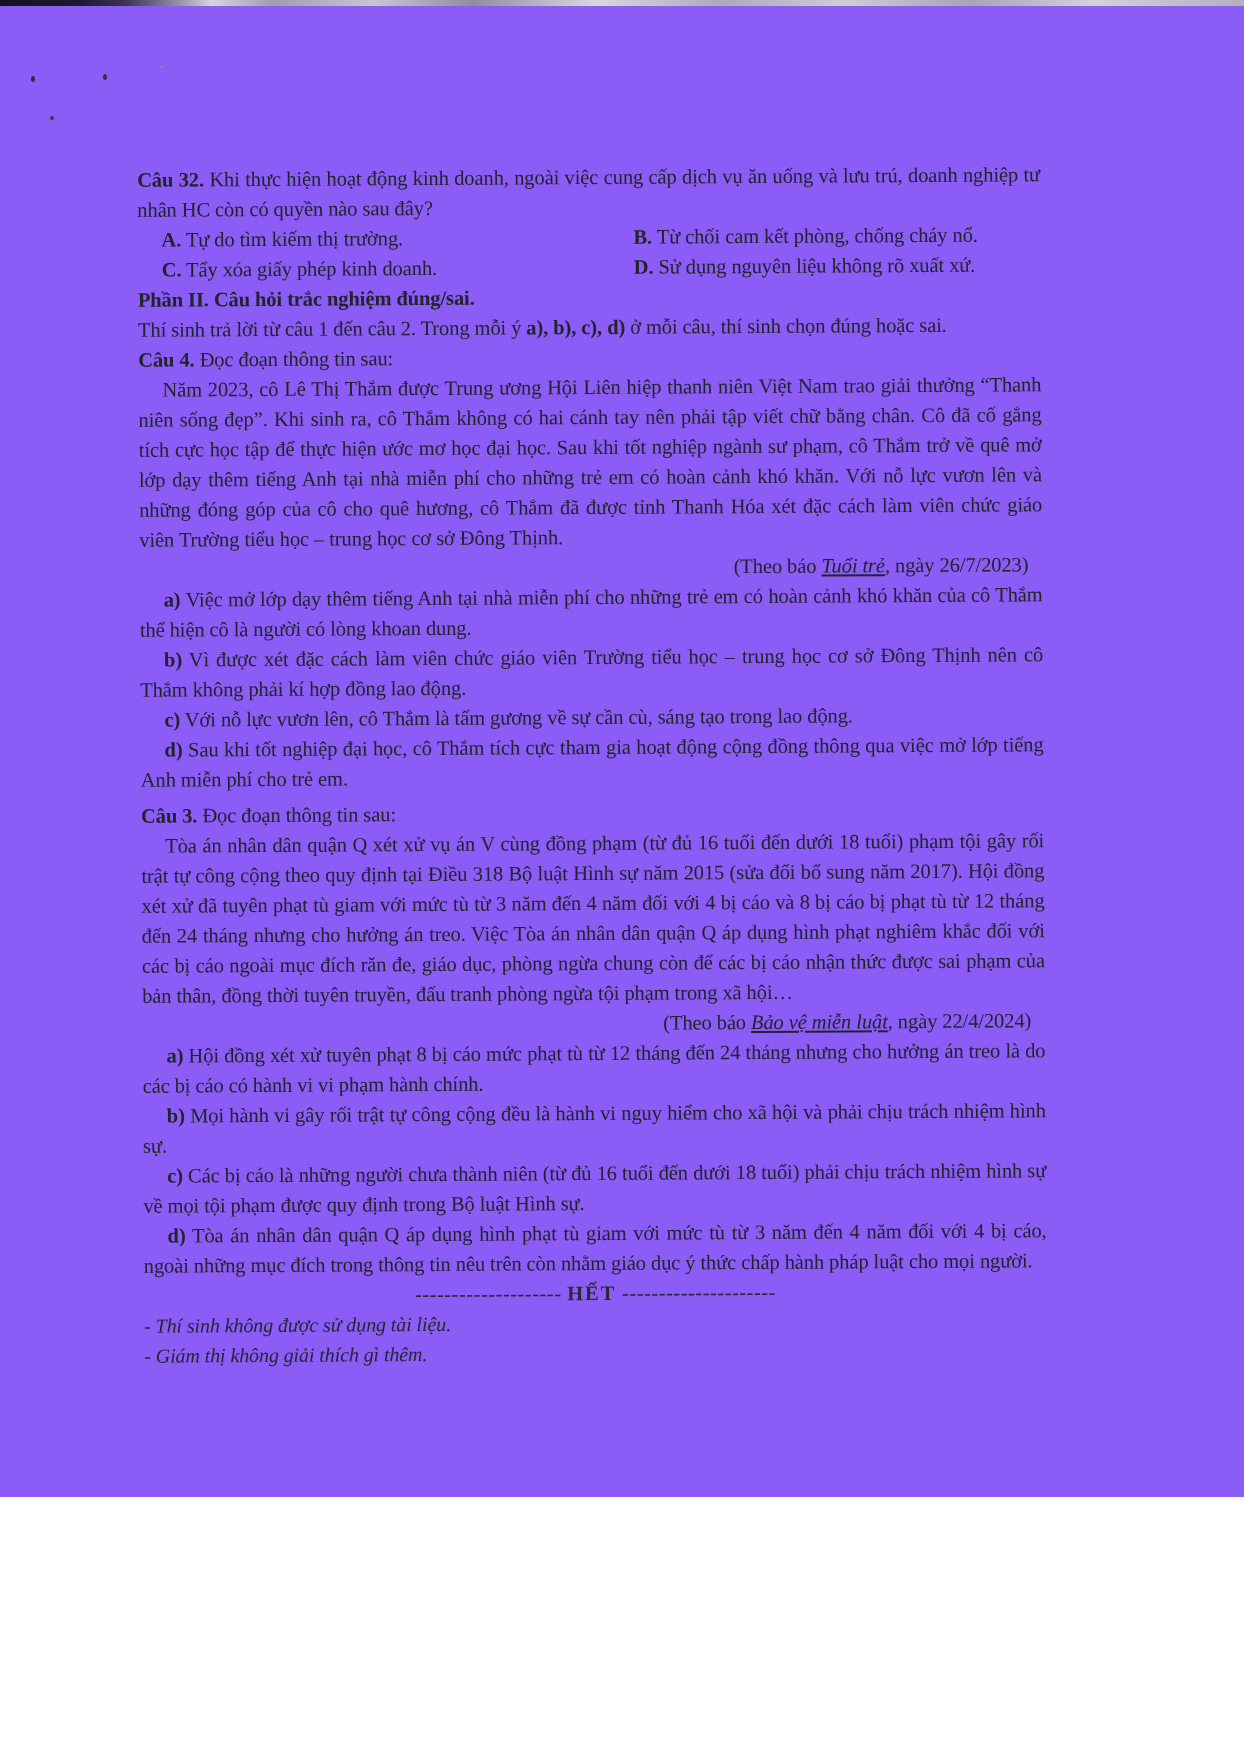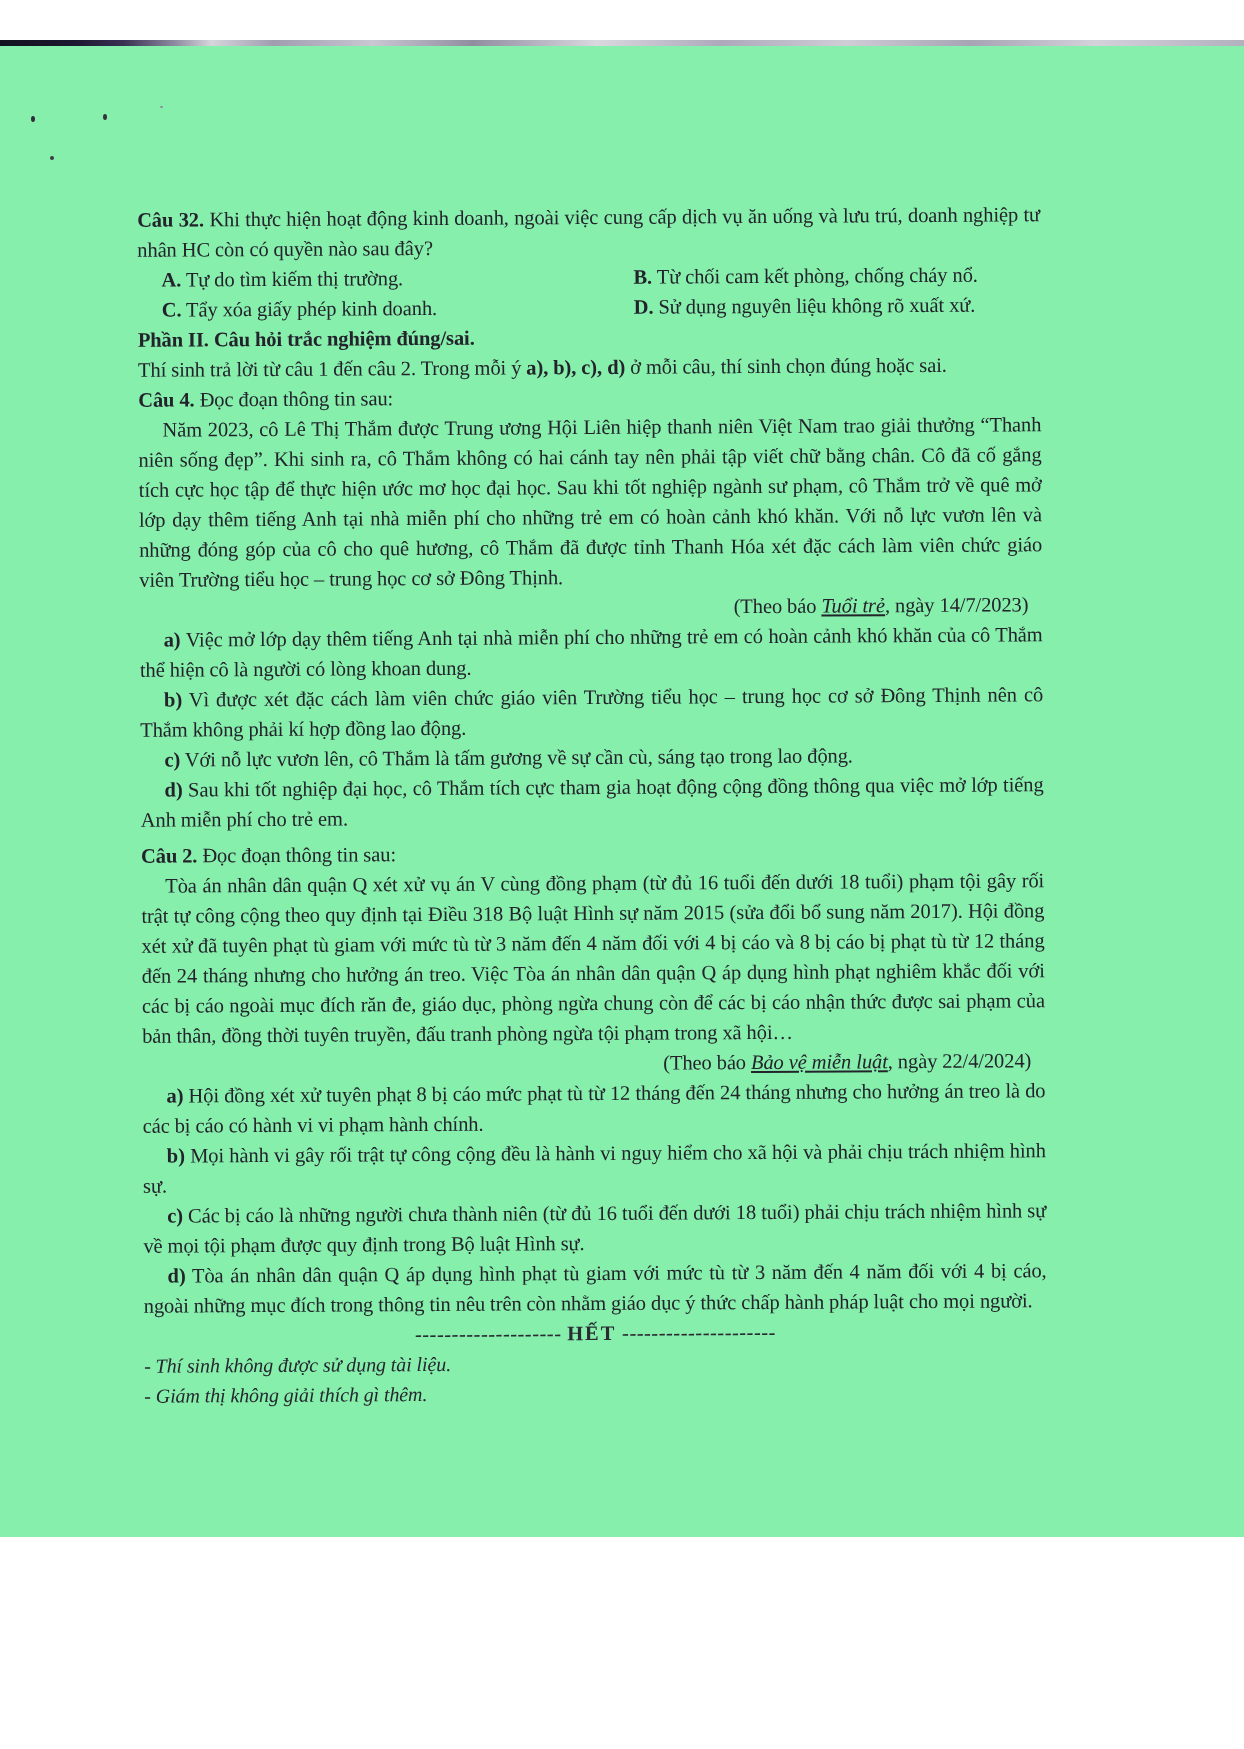--- a/index.html
+++ b/index.html
@@ -1,23 +1,22 @@
 <!DOCTYPE html>
 <html lang="vi"><head>
 <meta charset="utf-8">
 <style>
   html,body { margin:0; padding:0; background:#ffffff; }
   .page {
     position:relative;
     width:1244px; height:1497px;
-    background:#86efac;
+    background:#8b5cf6;
     overflow:hidden;
     font-family:"Liberation Serif", serif;
     color:#23232b;
-    margin-top:40px;
   }
   .scanband {
     position:absolute; top:0; left:0; width:1244px; height:6px;
     background:linear-gradient(90deg,#12121f 0%,#1c1830 6%,#3a3154 10%,#8d89a0 14%,#d6d5dc 17%,#a09db0 22%,#c9c7d2 30%,#908da0 38%,#d9d8df 48%,#ada9bb 58%,#cfcdd6 68%,#a7a4b4 78%,#d3d1da 88%,#b3b0bf 100%);
   }
   .sheet {
     position:absolute; left:137px; top:162px; width:903px;
     transform:rotate(-0.35deg);
     transform-origin:50% 0;
     font-size:20.5px; line-height:30px; letter-spacing:-0.1px;
@@ -71,28 +70,28 @@
     </div>
 
     <p class="bold heading">Phần II. Câu hỏi trắc nghiệm đúng/sai.</p>
 
     <p><span>Thí sinh trả lời từ câu 1 đến câu 2. Trong mỗi ý </span><b>a), b), c), d)</b><span> ở mỗi câu, thí sinh chọn đúng hoặc sai.</span></p>
 
     <p class="heading"><b>Câu 4.</b> <span>Đọc đoạn thông tin sau:</span></p>
 
     <p class="passage">Năm 2023, cô Lê Thị Thắm được Trung ương Hội Liên hiệp thanh niên Việt Nam trao giải thưởng “Thanh niên sống đẹp”. Khi sinh ra, cô Thắm không có hai cánh tay nên phải tập viết chữ bằng chân. Cô đã cố gắng tích cực học tập để thực hiện ước mơ học đại học. Sau khi tốt nghiệp ngành sư phạm, cô Thắm trở về quê mở lớp dạy thêm tiếng Anh tại nhà miễn phí cho những trẻ em có hoàn cảnh khó khăn. Với nỗ lực vươn lên và những đóng góp của cô cho quê hương, cô Thắm đã được tỉnh Thanh Hóa xét đặc cách làm viên chức giáo viên Trường tiểu học – trung học cơ sở Đông Thịnh.</p>
 
-    <p class="source"><span>(Theo báo </span><i>Tuổi trẻ</i><span>, ngày 14/7/2023)</span></p>
+    <p class="source"><span>(Theo báo </span><i>Tuổi trẻ</i><span>, ngày 26/7/2023)</span></p>
 
     <p class="item"><b>a)</b> <span>Việc mở lớp dạy thêm tiếng Anh tại nhà miễn phí cho những trẻ em có hoàn cảnh khó khăn của cô Thắm thể hiện cô là người có lòng khoan dung.</span></p>
     <p class="item"><b>b)</b> <span>Vì được xét đặc cách làm viên chức giáo viên Trường tiểu học – trung học cơ sở Đông Thịnh nên cô Thắm không phải kí hợp đồng lao động.</span></p>
     <p class="item"><b>c)</b> <span>Với nỗ lực vươn lên, cô Thắm là tấm gương về sự cần cù, sáng tạo trong lao động.</span></p>
     <p class="item"><b>d)</b> <span>Sau khi tốt nghiệp đại học, cô Thắm tích cực tham gia hoạt động cộng đồng thông qua việc mở lớp tiếng Anh miễn phí cho trẻ em.</span></p>
 
-    <p class="heading" style="margin-top:6px"><b>Câu 2.</b> <span>Đọc đoạn thông tin sau:</span></p>
+    <p class="heading" style="margin-top:6px"><b>Câu 3.</b> <span>Đọc đoạn thông tin sau:</span></p>
 
     <p class="passage">Tòa án nhân dân quận Q xét xử vụ án V cùng đồng phạm (từ đủ 16 tuổi đến dưới 18 tuổi) phạm tội gây rối trật tự công cộng theo quy định tại Điều 318 Bộ luật Hình sự năm 2015 (sửa đổi bổ sung năm 2017). Hội đồng xét xử đã tuyên phạt tù giam với mức tù từ 3 năm đến 4 năm đối với 4 bị cáo và 8 bị cáo bị phạt tù từ 12 tháng đến 24 tháng nhưng cho hưởng án treo. Việc Tòa án nhân dân quận Q áp dụng hình phạt nghiêm khắc đối với các bị cáo ngoài mục đích răn đe, giáo dục, phòng ngừa chung còn để các bị cáo nhận thức được sai phạm của bản thân, đồng thời tuyên truyền, đấu tranh phòng ngừa tội phạm trong xã hội…</p>
 
     <p class="source"><span>(Theo báo </span><i>Bảo vệ miễn luật</i><span>, ngày 22/4/2024)</span></p>
 
     <p class="item"><b>a)</b> <span>Hội đồng xét xử tuyên phạt 8 bị cáo mức phạt tù từ 12 tháng đến 24 tháng nhưng cho hưởng án treo là do các bị cáo có hành vi vi phạm hành chính.</span></p>
     <p class="item"><b>b)</b> <span>Mọi hành vi gây rối trật tự công cộng đều là hành vi nguy hiểm cho xã hội và phải chịu trách nhiệm hình sự.</span></p>
     <p class="item"><b>c)</b> <span>Các bị cáo là những người chưa thành niên (từ đủ 16 tuổi đến dưới 18 tuổi) phải chịu trách nhiệm hình sự về mọi tội phạm được quy định trong Bộ luật Hình sự.</span></p>
     <p class="item"><b>d)</b> <span>Tòa án nhân dân quận Q áp dụng hình phạt tù giam với mức tù từ 3 năm đến 4 năm đối với 4 bị cáo, ngoài những mục đích trong thông tin nêu trên còn nhằm giáo dục ý thức chấp hành pháp luật cho mọi người.</span></p>
 

